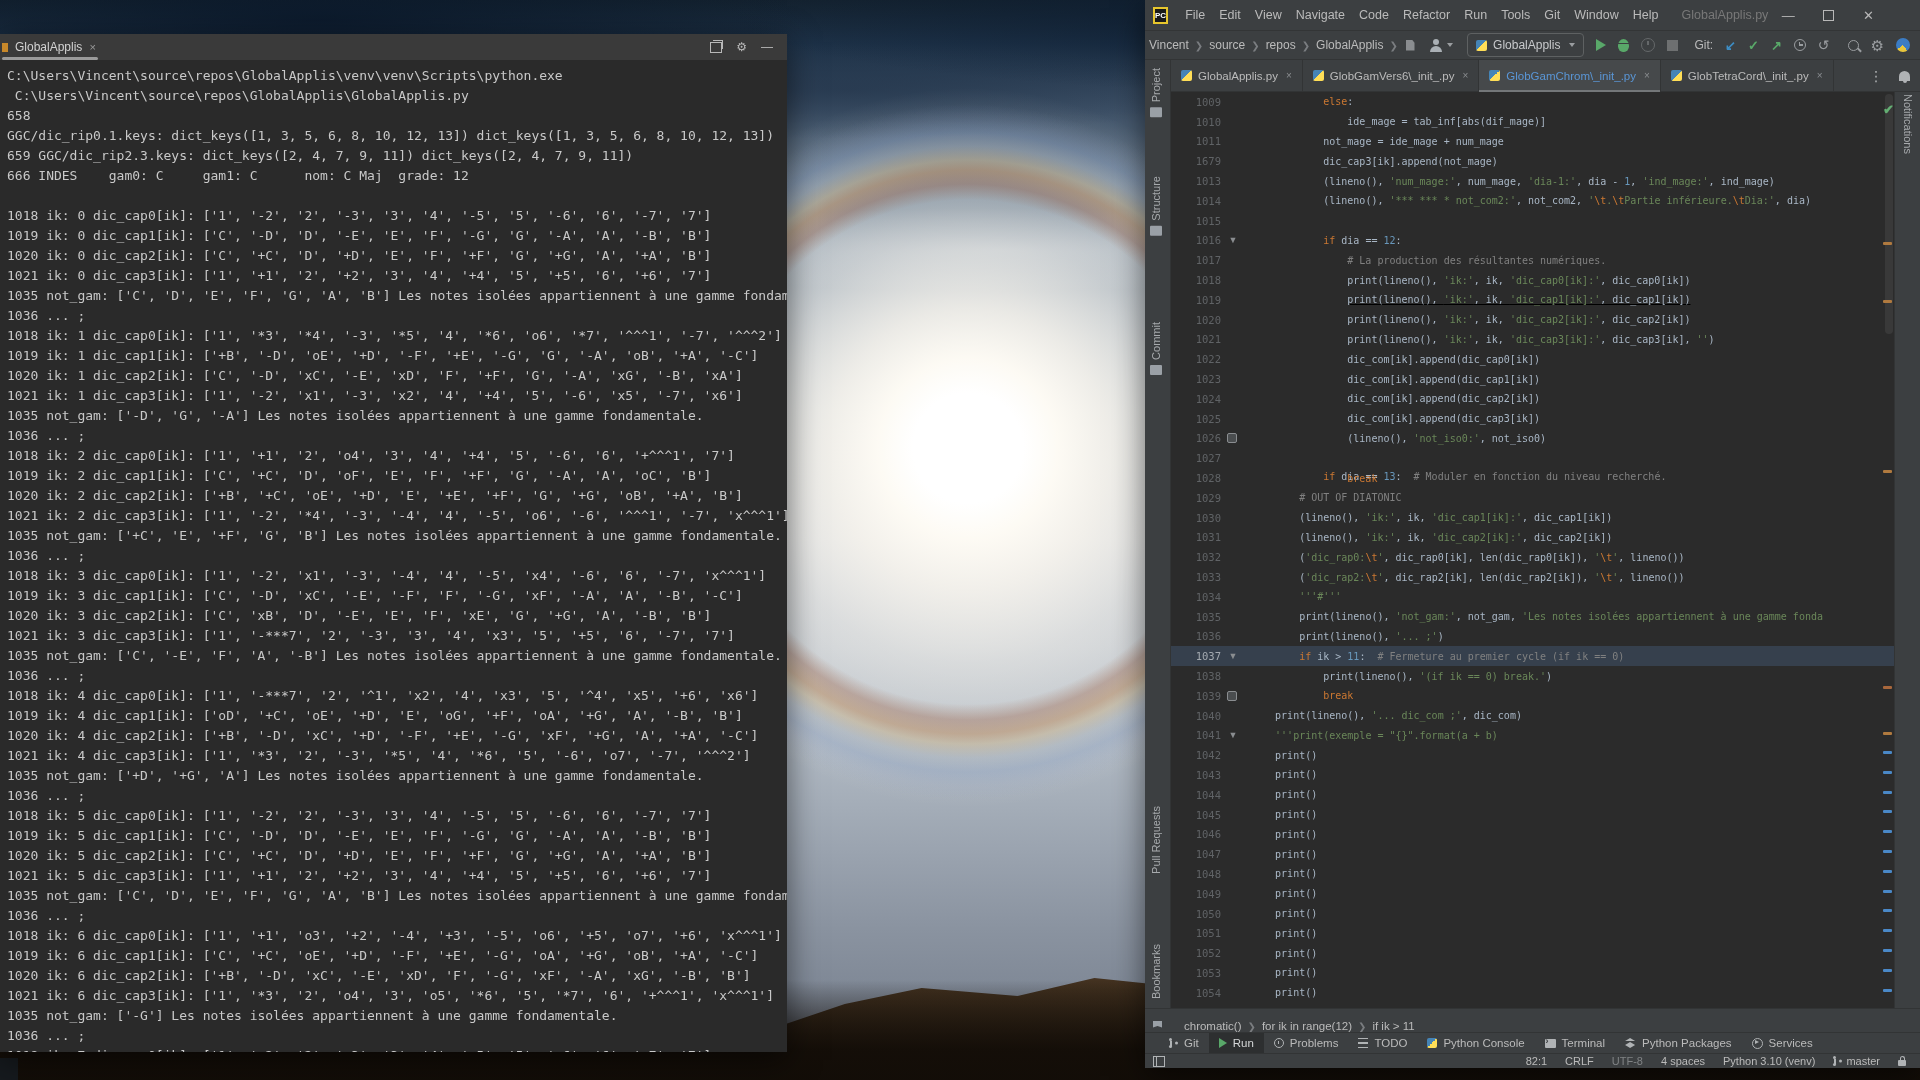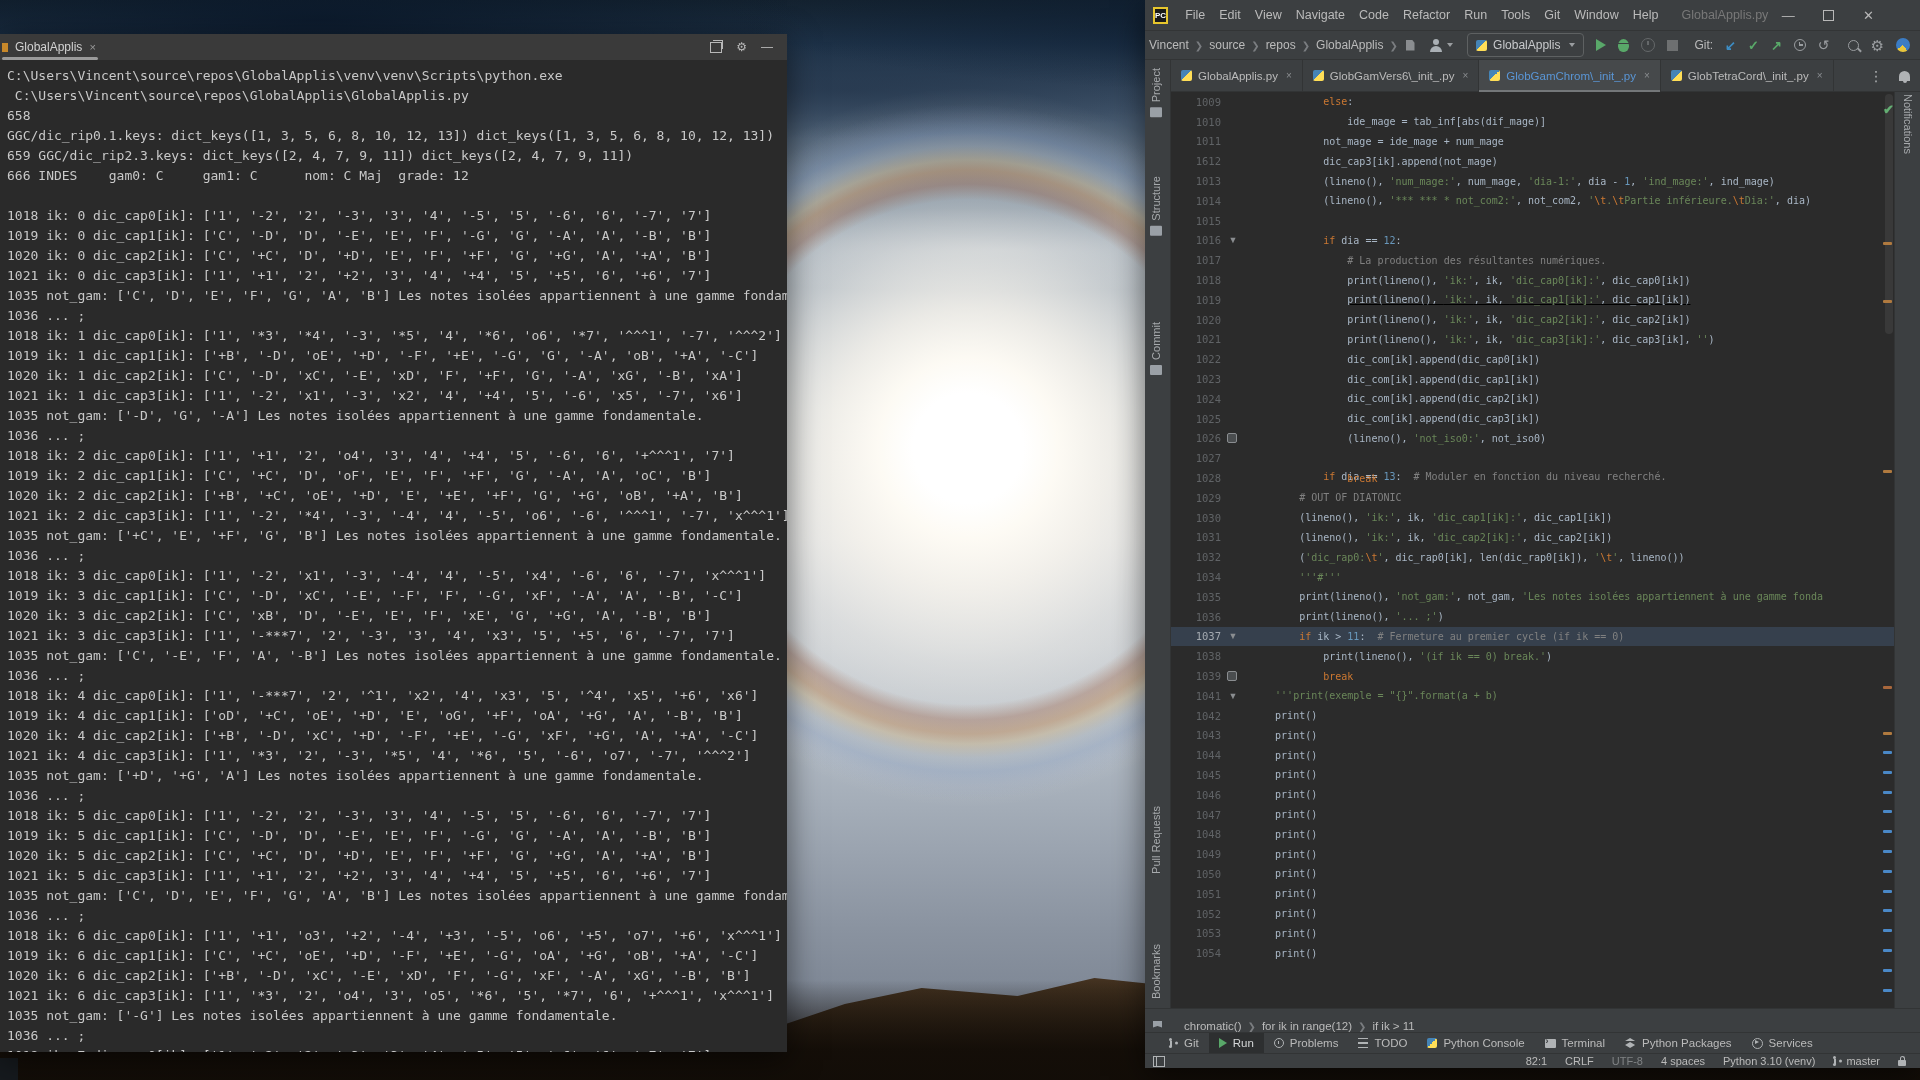--- a/index.html
+++ b/index.html
@@ -366,21 +366,21 @@
           <span class="num">1010</span>
           <span class="fold"></span>
           <span class="code" style="padding-left: 102.32px;"><span class="tk-d">ide_mage = tab_inf[abs(dif_mage)]</span></span>
         </div>
         <div class="cl">
           <span class="num">1011</span>
           <span class="fold"></span>
           <span class="code" style="padding-left: 78.24px;"><span class="tk-d">not_mage = ide_mage + num_mage</span></span>
         </div>
         <div class="cl">
-          <span class="num">1612</span>
+          <span class="num">1679</span>
           <span class="fold"></span>
           <span class="code" style="padding-left: 78.24px;"><span class="tk-d">dic_cap3[ik].append(not_mage)</span></span>
         </div>
         <div class="cl">
           <span class="num">1013</span>
           <span class="fold"></span>
           <span class="code" style="padding-left: 78.24px;"><span class="tk-d">(lineno(), </span><span class="tk-s">'num_mage:'</span><span class="tk-d">, num_mage, </span><span class="tk-s">'dia-1:'</span><span class="tk-d">, dia - </span><span class="tk-n">1</span><span class="tk-d">, </span><span class="tk-s">'ind_mage:'</span><span class="tk-d">, ind_mage)</span></span>
         </div>
         <div class="cl">
           <span class="num">1014</span>
@@ -470,20 +470,25 @@
         </div>
         <div class="cl">
           <span class="num">1031</span>
           <span class="fold"></span>
           <span class="code" style="padding-left: 54.16px;"><span class="tk-d">(lineno(), </span><span class="tk-s">'ik:'</span><span class="tk-d">, ik, </span><span class="tk-s">'dic_cap2[ik]:'</span><span class="tk-d">, dic_cap2[ik])</span></span>
         </div>
         <div class="cl">
           <span class="num">1032</span>
           <span class="fold"></span>
           <span class="code" style="padding-left: 54.16px;"><span class="tk-d">(</span><span class="tk-s">'dic_rap0:</span><span class="tk-k">\t</span><span class="tk-s">'</span><span class="tk-d">, dic_rap0[ik], len(dic_rap0[ik]), </span><span class="tk-s">'</span><span class="tk-k">\t</span><span class="tk-s">'</span><span class="tk-d">, lineno())</span></span>
+        </div>
+        <div class="cl">
+          <span class="num">1033</span>
+          <span class="fold"></span>
+          <span class="code" style="padding-left: 54.16px;"><span class="tk-d">(</span><span class="tk-s">'dic_rap2:</span><span class="tk-k">\t</span><span class="tk-s">'</span><span class="tk-d">, dic_rap2[ik], len(dic_rap2[ik]), </span><span class="tk-s">'</span><span class="tk-k">\t</span><span class="tk-s">'</span><span class="tk-d">, lineno())</span></span>
         </div>
         <div class="cl">
           <span class="num">1034</span>
           <span class="fold"></span>
           <span class="code" style="padding-left: 54.16px;"><span class="tk-s">'''#'''</span></span>
         </div>
         <div class="cl">
           <span class="num">1035</span>
           <span class="fold"></span>
           <span class="code" style="padding-left: 54.16px;"><span class="tk-d">print(lineno(), </span><span class="tk-s">'not_gam:'</span><span class="tk-d">, not_gam, </span><span class="tk-s">'Les notes isolées appartiennent à une gamme fonda</span></span>
@@ -501,20 +506,25 @@
         <div class="cl">
           <span class="num">1038</span>
           <span class="fold"></span>
           <span class="code" style="padding-left: 78.24px;"><span class="tk-d">print(lineno(), </span><span class="tk-s">'(if ik == 0) break.'</span><span class="tk-d">)</span></span>
         </div>
         <div class="cl">
           <span class="num">1039</span>
           <span class="fold"></span>
           <span class="gic"></span>
           <span class="code" style="padding-left: 78.24px;"><span class="tk-k">break</span></span>
+        </div>
+        <div class="cl">
+          <span class="num">1040</span>
+          <span class="fold"></span>
+          <span class="code" style="padding-left: 30.08px;"><span class="tk-d">print(lineno(), </span><span class="tk-s">'... dic_com ;'</span><span class="tk-d">, dic_com)</span></span>
         </div>
         <div class="cl">
           <span class="num">1041</span>
           <span class="fold">▼</span>
           <span class="code" style="padding-left: 30.08px;"><span class="tk-s">'''print(exemple = "{}".format(a + b)</span></span>
         </div>
         <div class="cl">
           <span class="num">1042</span>
           <span class="fold"></span>
           <span class="code" style="padding-left: 30.08px;"><span class="tk-d">print()</span></span>

